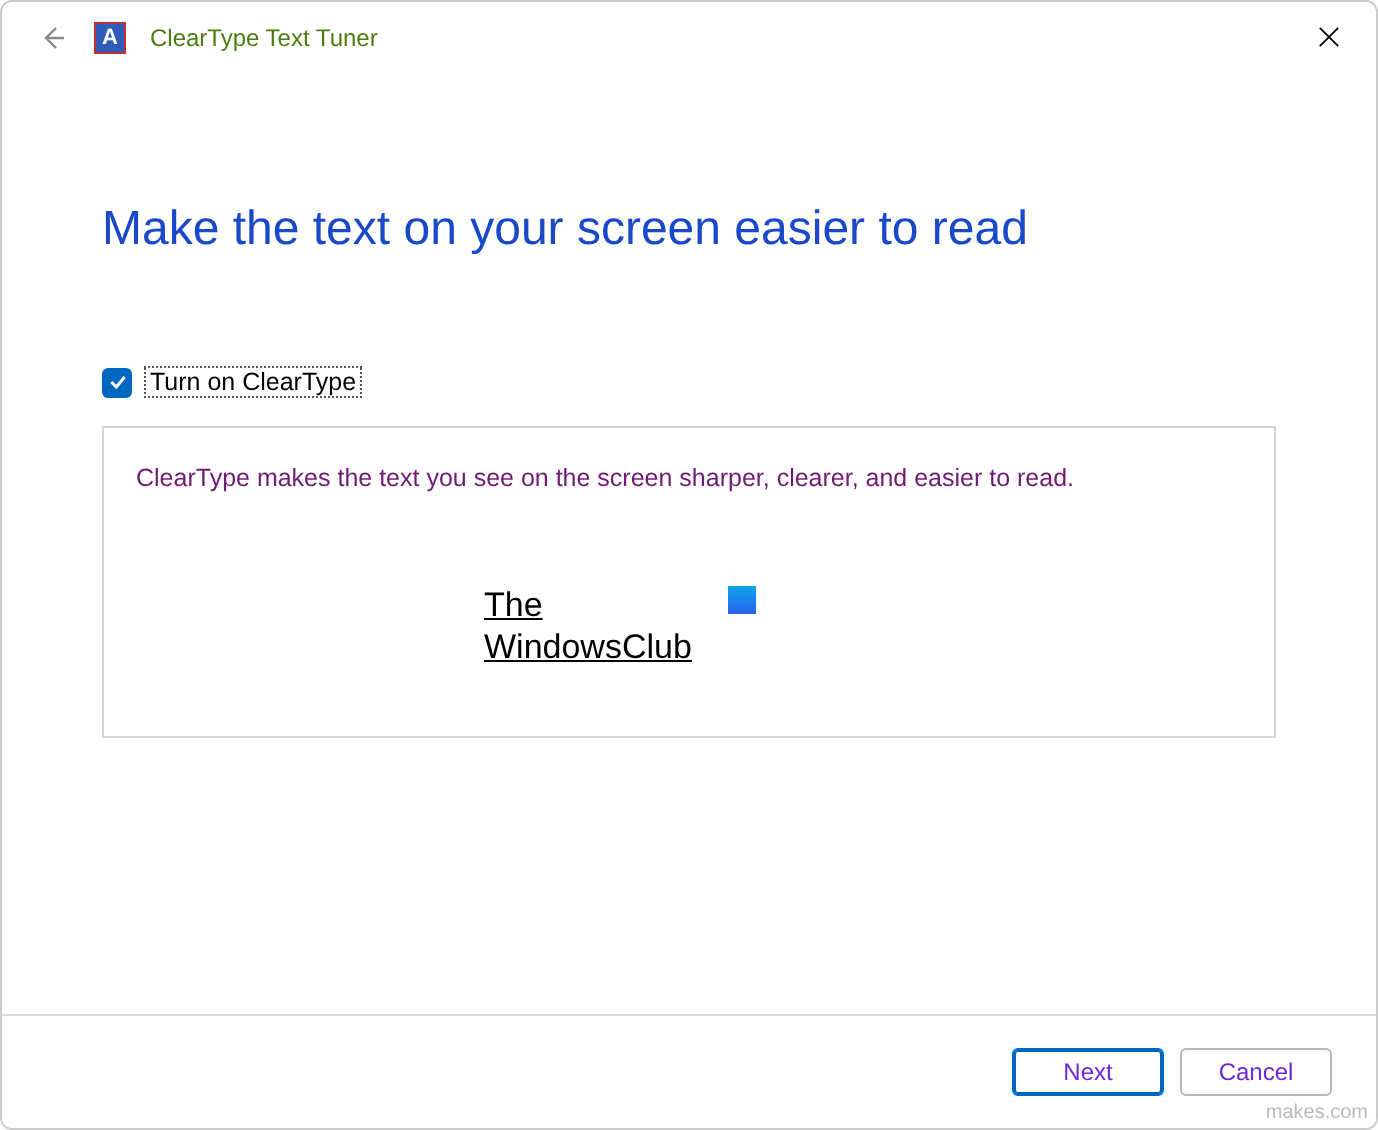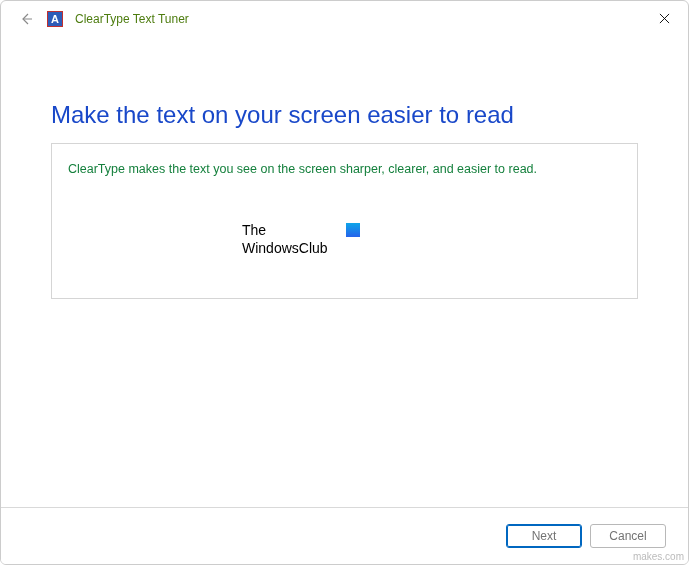--- a/index.html
+++ b/index.html
@@ -105,34 +105,35 @@
     }
     .info-box {
       border: 1px solid #d5d5d5;
       margin-top: 14px;
       padding: 18px 16px 20px 16px;
       height: 156px;
       position: relative;
     }
     .info-text {
       font-size: 12.5px;
-      color: #15803d;
+      color: #701a75;
     }
     .watermark {
       position: absolute;
       left: 190px;
       top: 78px;
       display: flex;
       align-items: flex-start;
       gap: 2px;
     }
     .watermark-text {
-      font-size: 14px;
+      font-size: 17px;
       line-height: 1.25;
       color: #000;
+      text-decoration: underline;
     }
     .watermark-square {
       width: 14px;
       height: 14px;
       background: linear-gradient(180deg, #0ea5e9 0%, #2563eb 100%);
       margin-left: 16px;
       margin-top: 1px;
     }
     .footer {
       position: absolute;
@@ -143,21 +144,21 @@
       background: #fff;
       padding: 16px 22px;
       display: flex;
       justify-content: flex-end;
       gap: 8px;
     }
     .btn {
       min-width: 76px;
       height: 24px;
       font-size: 12px;
-      color: #737373;
+      color: #6d28d9;
       background: #fff;
       border: 1px solid #b8b8b8;
       border-radius: 3px;
       display: flex;
       align-items: center;
       justify-content: center;
       cursor: default;
       padding: 0 10px;
     }
     .btn.primary {
@@ -195,20 +196,28 @@
   <div class="close-btn">
     <svg viewBox="0 0 12 12" width="11" height="11">
         <path d="M1 1 L11 11 M11 1 L1 11" stroke="#000" stroke-width="1"></path>
       </svg>
   </div>
 </div>
 
 <div class="content">
   <div class="heading">Make the text on your screen easier to read</div>
 
+  <div class="checkbox-row">
+    <div class="checkbox">
+      <svg viewBox="0 0 12 12">
+          <path d="M2 6 L5 9 L10 3" stroke="#fff" stroke-width="1.8" fill="none"></path>
+        </svg>
+    </div>
+    <span class="checkbox-label">Turn on ClearType</span>
+  </div>
 
   <div class="info-box">
     <div class="info-text">ClearType makes the text you see on the screen sharper, clearer, and easier to read.</div>
     <div class="watermark">
       <div class="watermark-text">
         <span>The</span><br>
         <span>WindowsClub</span>
       </div>
       <div class="watermark-square"></div>
     </div>

